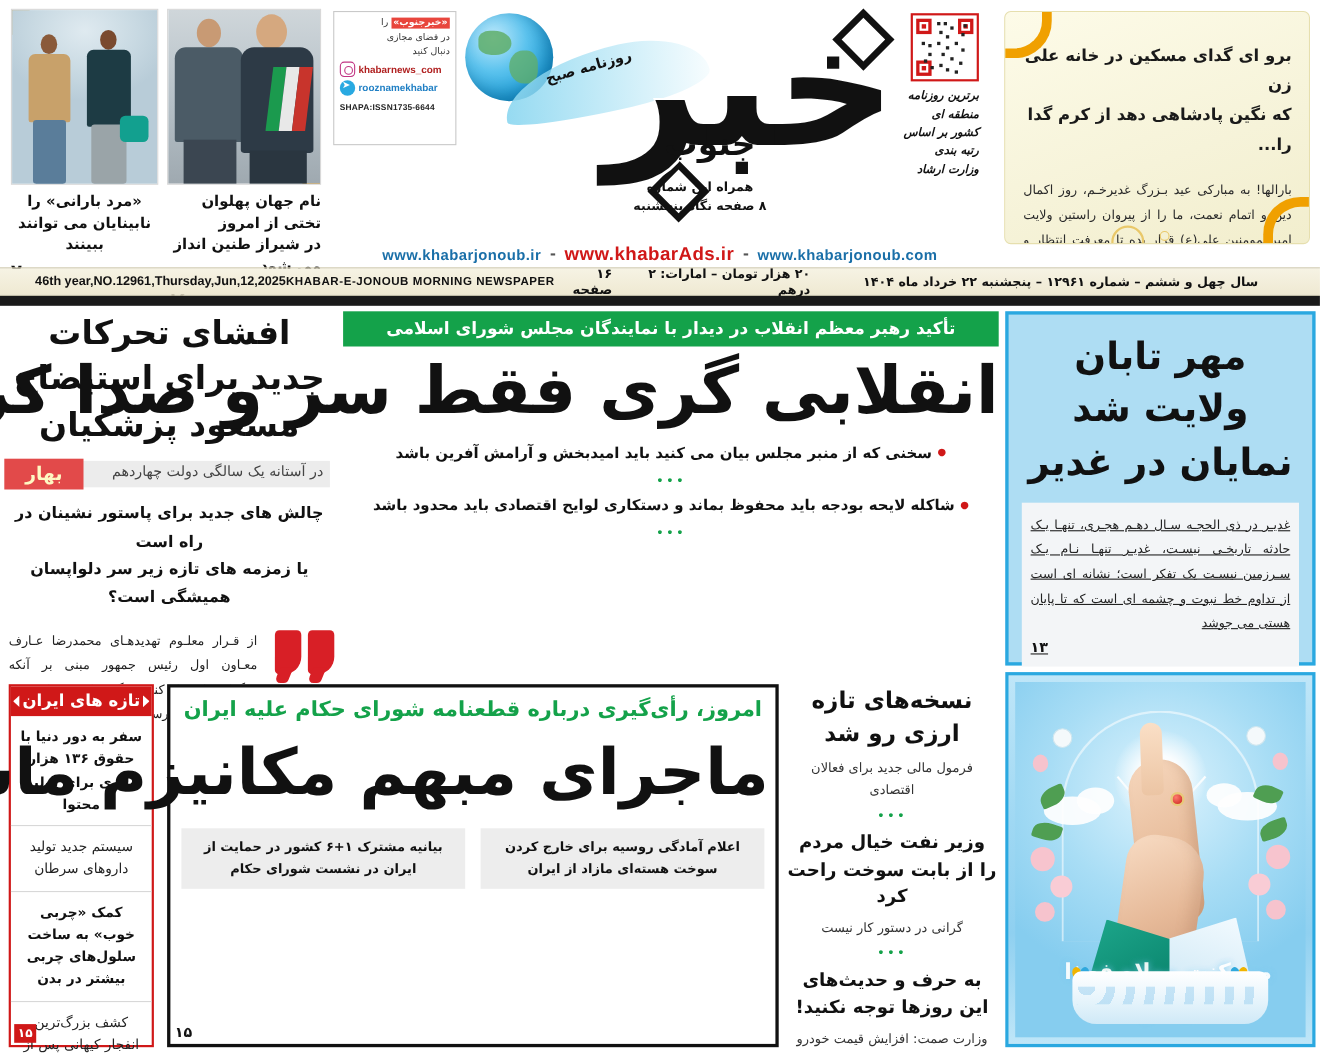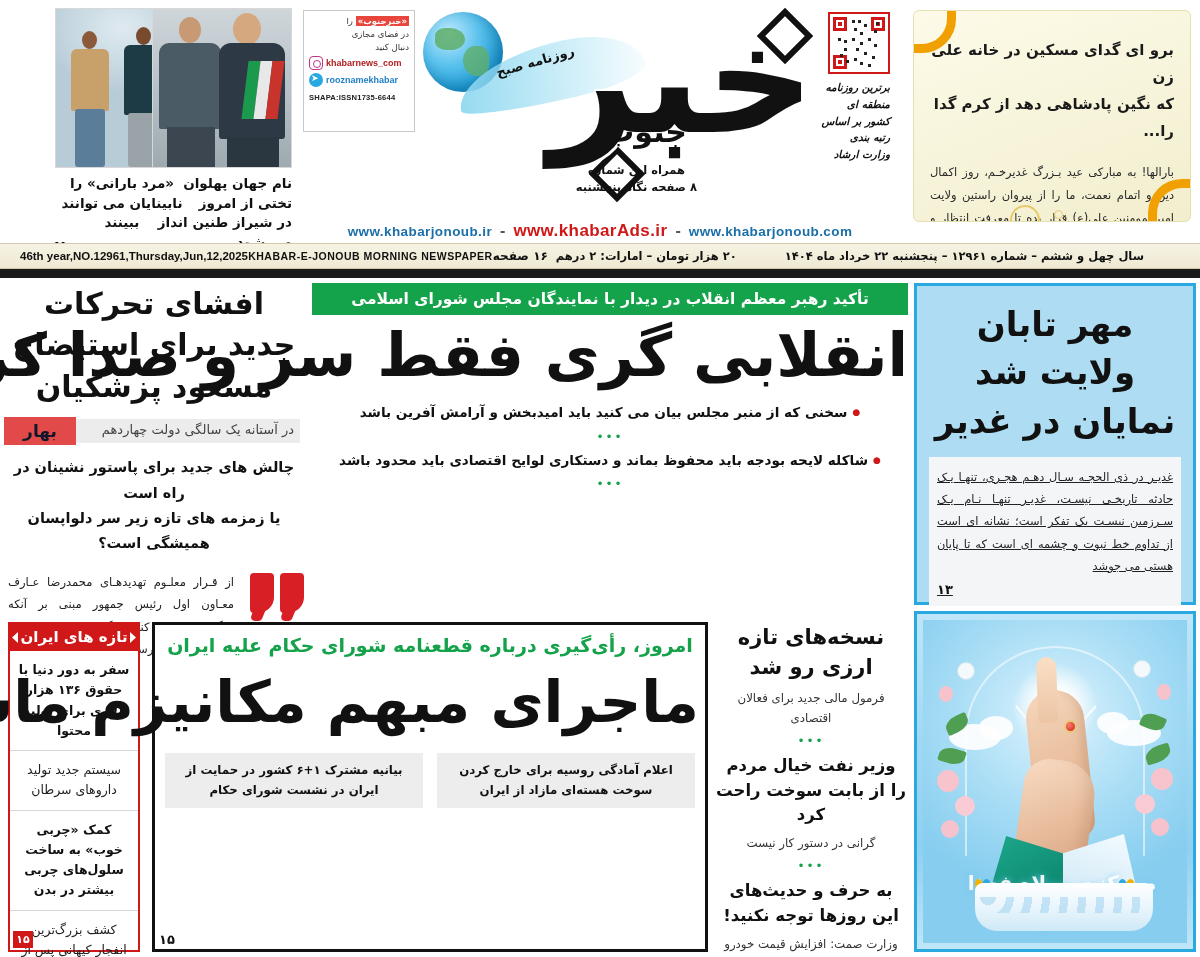--- a/index.html
+++ b/index.html
@@ -179,21 +179,21 @@
 
   
   .infobar {
     position:absolute; left:0; top:243px; width:1200px; height:26px;
     background: linear-gradient(180deg,#f6f3e4 0%, #efe9d2 100%);
     border-top:1px solid #cfc9ae; border-bottom:1px solid #cfc9ae;
     display:flex; align-items:center; direction:ltr;
   }
   .infobar .en-left {
     font-family:"Liberation Sans",sans-serif; font-size:11.5px; font-weight:bold; color:#111;
-    padding-left:20px; white-space:nowrap;
+    padding-left:32px; white-space:nowrap;
   }
   .infobar .en-mid {
     font-family:"Liberation Sans",sans-serif; font-size:10.5px; font-weight:bold; color:#111;
     letter-spacing:.5px; margin-left:auto; margin-right:auto; white-space:nowrap;
   }
   .infobar .fa-pages { font-size:12px; font-weight:bold; color:#111; direction:rtl; margin-right:8px;}
   .infobar .fa-price { font-size:11.5px; font-weight:bold; color:#111; direction:rtl; margin-right:48px;}
   .infobar .fa-date  { font-size:11.5px; font-weight:bold; color:#111; direction:rtl;
                        margin-right:42px; padding-right:14px; white-space:nowrap;}
   .blackbar { position:absolute; left:0; top:269px; width:1200px; height:9px; background:#1a1a1a; }
@@ -209,21 +209,21 @@
   }
   .kicker-row { position:relative; height:26px; margin-top:12px; }
   .kicker-bg {
     position:absolute; right:4px; top:0; width:290px; height:24px; background:#ececec;
   }
   .kicker-txt {
     position:absolute; right:10px; top:3px; font-size:13px; color:#444; direction:rtl;
   }
   .kicker-red {
     position:absolute; left:0px; top:-2px; width:72px; height:28px; background:#e24a4a;
-    color:#0f172a; font-size:17px; font-weight:bold; text-align:center; line-height:28px;
+    color:#fef9c3; font-size:17px; font-weight:bold; text-align:center; line-height:28px;
     direction:rtl; letter-spacing:-1px;
   }
   .sub-hl {
     direction:rtl; text-align:center; font-size:14.5px; font-weight:bold; color:#111;
     line-height:1.75; margin-top:10px; padding:0 4px;
   }
   .quote-row { position:relative; margin-top:14px; padding-left:4px; }
   .quote-mark {
     float:right; width:62px; height:46px; position:relative; margin-left:8px; margin-top:2px;
   }
@@ -426,21 +426,21 @@
     direction:rtl; text-align:center; font-size:16.5px; font-weight:bold; color:#111; line-height:1.5;
   }
 </style>
 </head>
 <body>
 
 <div class="page">
 
   <div class="masthead">
 
-    <div class="photo-block" style="left:10px; top:8px; width:134px;margin-left:45px;">
+    <div class="photo-block" style="left:10px; top:8px; width:134px;">
       <div class="ph-frame" style="width:134px;height:160px;">
         <div class="ph-corner-tl"></div>
         <div class="photo1-img">
 
           <div class="fig-head" style="left:26px;top:22px;width:15px;height:18px;background:#8a5a3a;"></div>
           <div class="fig-torso" style="left:15px;top:40px;width:38px;height:62px;background:#c8a16a;border-radius:6px 6px 2px 2px;"></div>
           <div class="fig-legs" style="left:19px;top:100px;width:30px;height:58px;background:#5a7d9a;border-radius:3px;"></div>
 
           <div class="fig-head" style="left:80px;top:18px;width:15px;height:18px;background:#7a4a2f;"></div>
           <div class="fig-torso" style="left:68px;top:36px;width:40px;height:70px;background:#1d3b44;border-radius:6px 6px 2px 2px;"></div>

